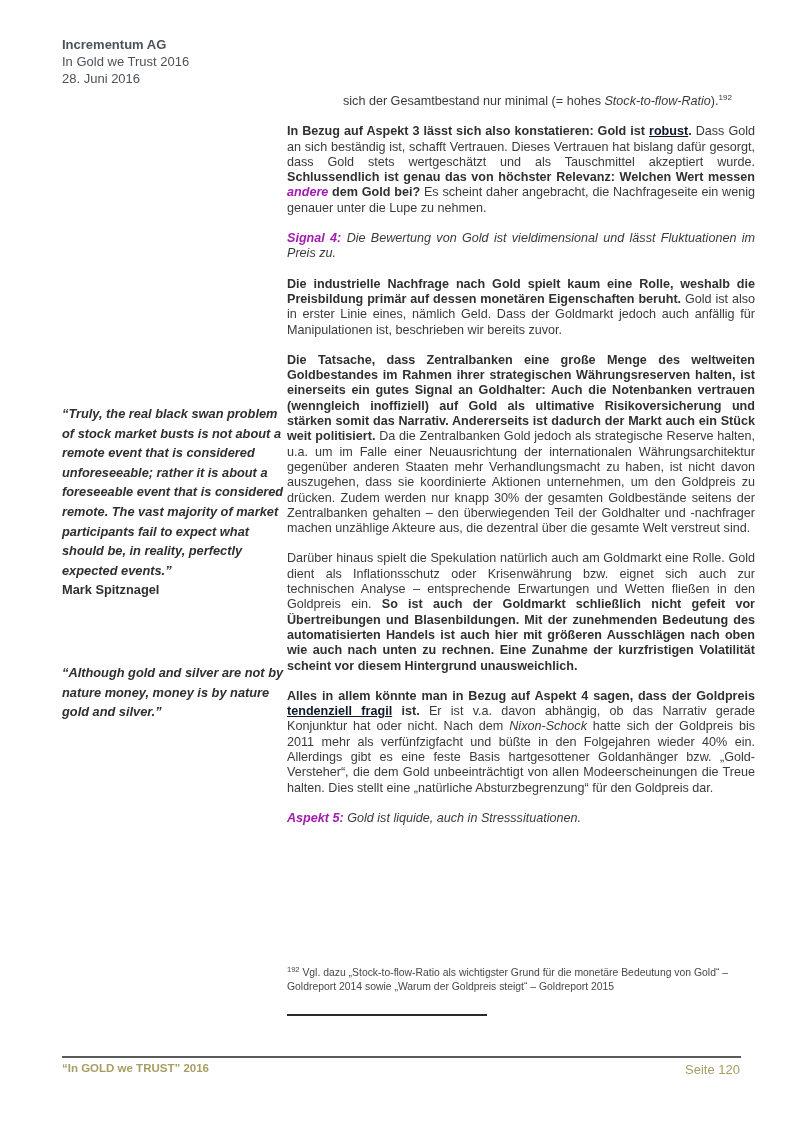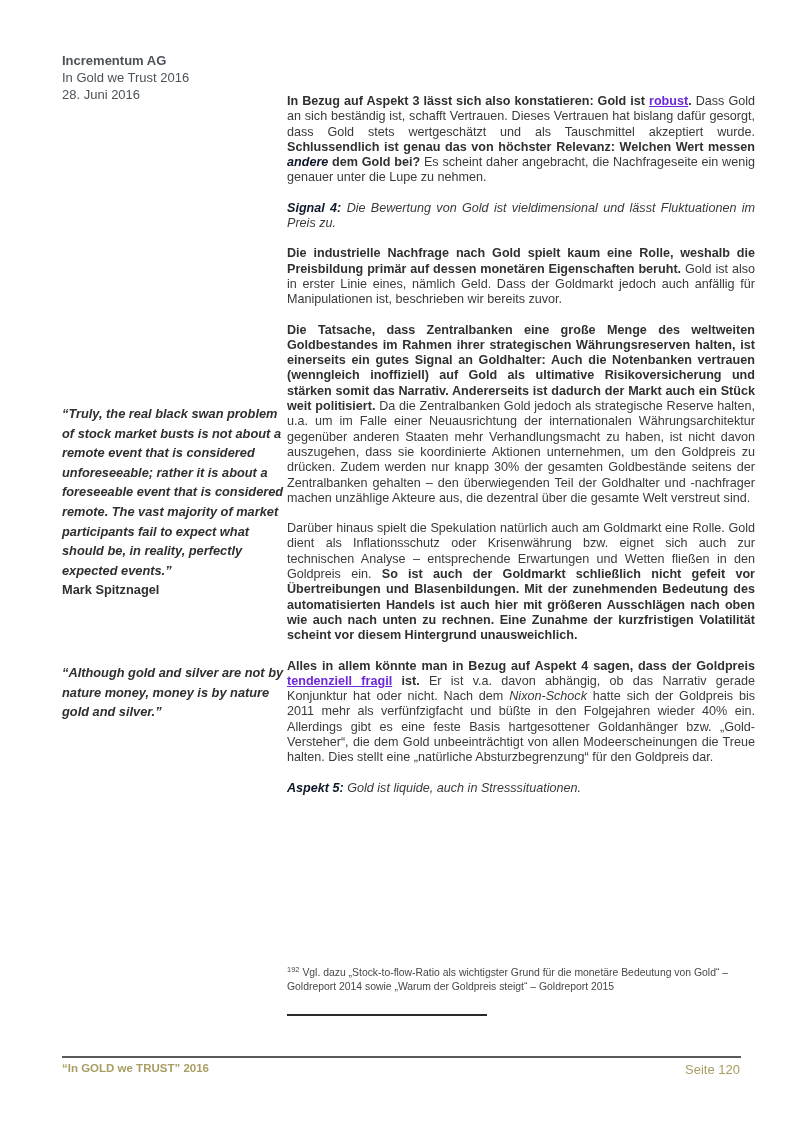--- a/index.html
+++ b/index.html
@@ -9,21 +9,21 @@
     height: 1125px;
     background: #ffffff;
     font-family: "Liberation Sans", sans-serif;
     overflow: hidden;
   }
 
   
   .header {
     position: absolute;
     left: 62px;
-    top: 52px;
+    top: 36px;
     font-size: 13px;
     line-height: 17px;
     color: #4b5259;
   }
   .header .company { font-weight: bold; }
 
   
   .side-quote {
     position: absolute;
     left: 62px;
@@ -50,22 +50,22 @@
     font-size: 12.6px;
     line-height: 15.3px;
     color: #3a3a3a;
     text-align: justify;
   }
   .para { margin: 0 0 15px 0; }
   .para.indented { padding-left: 56px; }
 
   .run-r  { }
   .run-b  { font-weight: bold; color: #303030; }
-  .run-bu { font-weight: bold; text-decoration: underline; color: #6d28d9; }
-  .run-bi { font-weight: bold; font-style: italic; color: #0f172a; }
+  .run-bu { font-weight: bold; text-decoration: underline; color: #0f172a; }
+  .run-bi { font-weight: bold; font-style: italic; color: #a21caf; }
   .run-i  { font-style: italic; }
   .run-sup { vertical-align: super; font-size: 8px; line-height: 0; }
 
   
   .footnote-rule {
     position: absolute;
     left: 287px;
     top: 1014px;
     width: 200px;
     border-top: 2px solid #2a2a2a;
@@ -119,20 +119,21 @@
   <div class="side-quote quote-1">
     <span>“Truly, the real black swan problem of stock market busts is not about a remote event that is considered unforeseeable; rather it is about a foreseeable event that is considered remote. The vast majority of market participants fail to expect what should be, in reality, perfectly expected events.”</span>
     <span class="quote-author">Mark Spitznagel</span>
   </div>
 
   <div class="side-quote quote-2">
     <span>“Although gold and silver are not by nature money, money is by nature gold and silver.”</span>
   </div>
 
   <div class="main-col">
+    <p class="para indented"><span class="run-r">sich der Gesamtbestand nur minimal (= hohes </span><span class="run-i">Stock-to-flow-Ratio</span><span class="run-r">).</span><span class="run-sup">192</span></p>
     <p class="para"><span class="run-b">In Bezug auf Aspekt 3 lässt sich also konstatieren: Gold ist </span><span class="run-bu">robust</span><span class="run-b">.</span><span class="run-r"> Dass Gold an sich beständig ist, schafft Vertrauen. Dieses Vertrauen hat bislang dafür gesorgt, dass Gold stets wertgeschätzt und als Tauschmittel akzeptiert wurde. </span><span class="run-b">Schlussendlich ist genau das von höchster Relevanz: Welchen Wert messen </span><span class="run-bi">andere</span><span class="run-b"> dem Gold bei?</span><span class="run-r"> Es scheint daher angebracht, die Nachfrageseite ein wenig genauer unter die Lupe zu nehmen.</span></p>
     <p class="para"><span class="run-bi">Signal 4:</span><span class="run-i"> Die Bewertung von Gold ist vieldimensional und lässt Fluktuationen im Preis zu.</span></p>
     <p class="para"><span class="run-b">Die industrielle Nachfrage nach Gold spielt kaum eine Rolle, weshalb die Preisbildung primär auf dessen monetären Eigenschaften beruht.</span><span class="run-r"> Gold ist also in erster Linie eines, nämlich Geld. Dass der Goldmarkt jedoch auch anfällig für Manipulationen ist, beschrieben wir bereits zuvor.</span></p>
     <p class="para"><span class="run-b">Die Tatsache, dass Zentralbanken eine große Menge des weltweiten Goldbestandes im Rahmen ihrer strategischen Währungsreserven halten, ist einerseits ein gutes Signal an Goldhalter: Auch die Notenbanken vertrauen (wenngleich inoffiziell) auf Gold als ultimative Risikoversicherung und stärken somit das Narrativ. Andererseits ist dadurch der Markt auch ein Stück weit politisiert.</span><span class="run-r"> Da die Zentralbanken Gold jedoch als strategische Reserve halten, u.a. um im Falle einer Neuausrichtung der internationalen Währungsarchitektur gegenüber anderen Staaten mehr Verhandlungsmacht zu haben, ist nicht davon auszugehen, dass sie koordinierte Aktionen unternehmen, um den Goldpreis zu drücken. Zudem werden nur knapp 30% der gesamten Goldbestände seitens der Zentralbanken gehalten – den überwiegenden Teil der Goldhalter und -nachfrager machen unzählige Akteure aus, die dezentral über die gesamte Welt verstreut sind.</span></p>
     <p class="para"><span class="run-r">Darüber hinaus spielt die Spekulation natürlich auch am Goldmarkt eine Rolle. Gold dient als Inflationsschutz oder Krisenwährung bzw. eignet sich auch zur technischen Analyse – entsprechende Erwartungen und Wetten fließen in den Goldpreis ein. </span><span class="run-b">So ist auch der Goldmarkt schließlich nicht gefeit vor Übertreibungen und Blasenbildungen. Mit der zunehmenden Bedeutung des automatisierten Handels ist auch hier mit größeren Ausschlägen nach oben wie auch nach unten zu rechnen. Eine Zunahme der kurzfristigen Volatilität scheint vor diesem Hintergrund unausweichlich.</span></p>
     <p class="para"><span class="run-b">Alles in allem könnte man in Bezug auf Aspekt 4 sagen, dass der Goldpreis </span><span class="run-bu">tendenziell fragil</span><span class="run-b"> ist.</span><span class="run-r"> Er ist v.a. davon abhängig, ob das Narrativ gerade Konjunktur hat oder nicht. Nach dem </span><span class="run-i">Nixon-Schock</span><span class="run-r"> hatte sich der Goldpreis bis 2011 mehr als verfünfzigfacht und büßte in den Folgejahren wieder 40% ein.  Allerdings gibt es eine feste Basis hartgesottener Goldanhänger bzw. „Gold-Versteher“, die dem Gold unbeeinträchtigt von allen Modeerscheinungen die Treue halten. Dies stellt eine „natürliche Absturzbegrenzung“ für den Goldpreis dar.</span></p>
     <p class="para"><span class="run-bi">Aspekt 5:</span><span class="run-i"> Gold ist liquide, auch in Stresssituationen.</span></p>
   </div>
 
   <div class="footnote-rule"></div>

